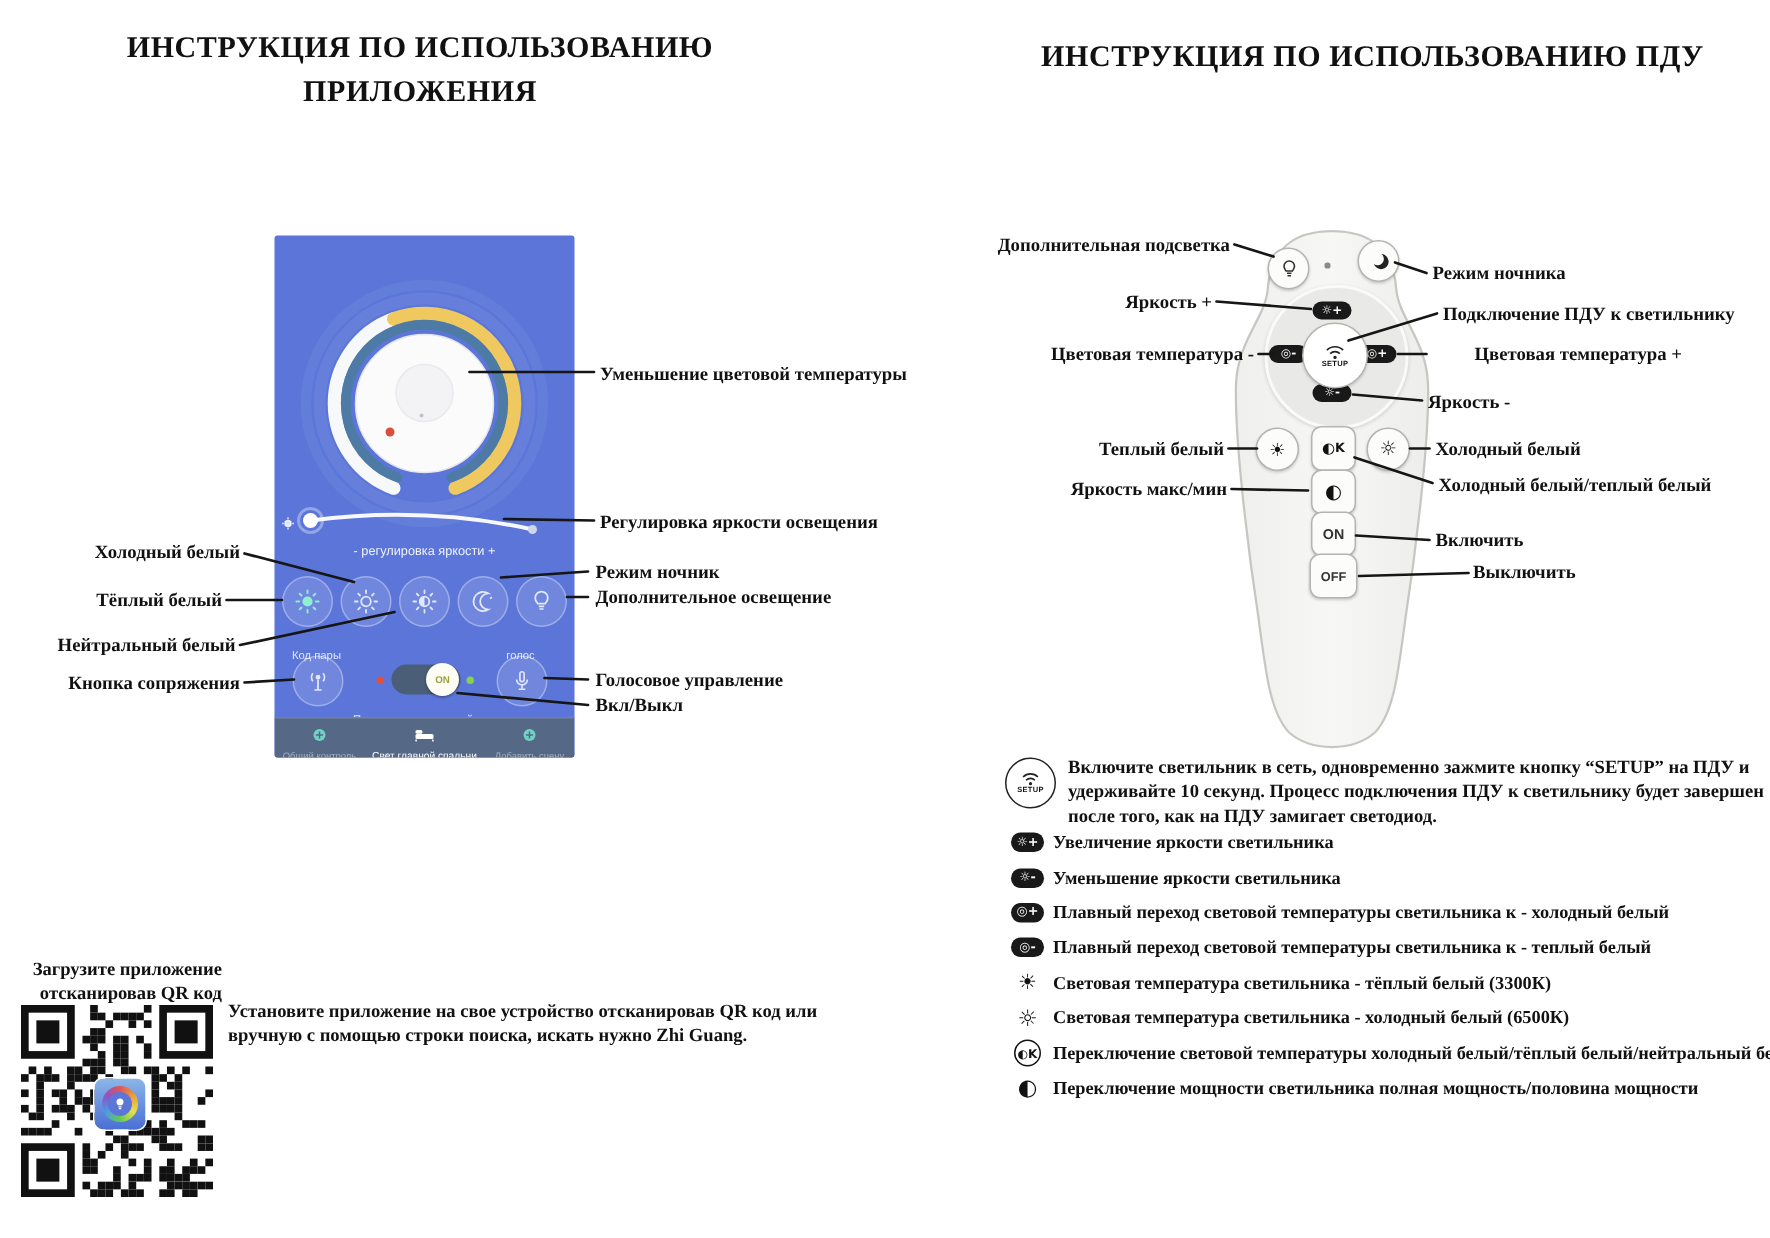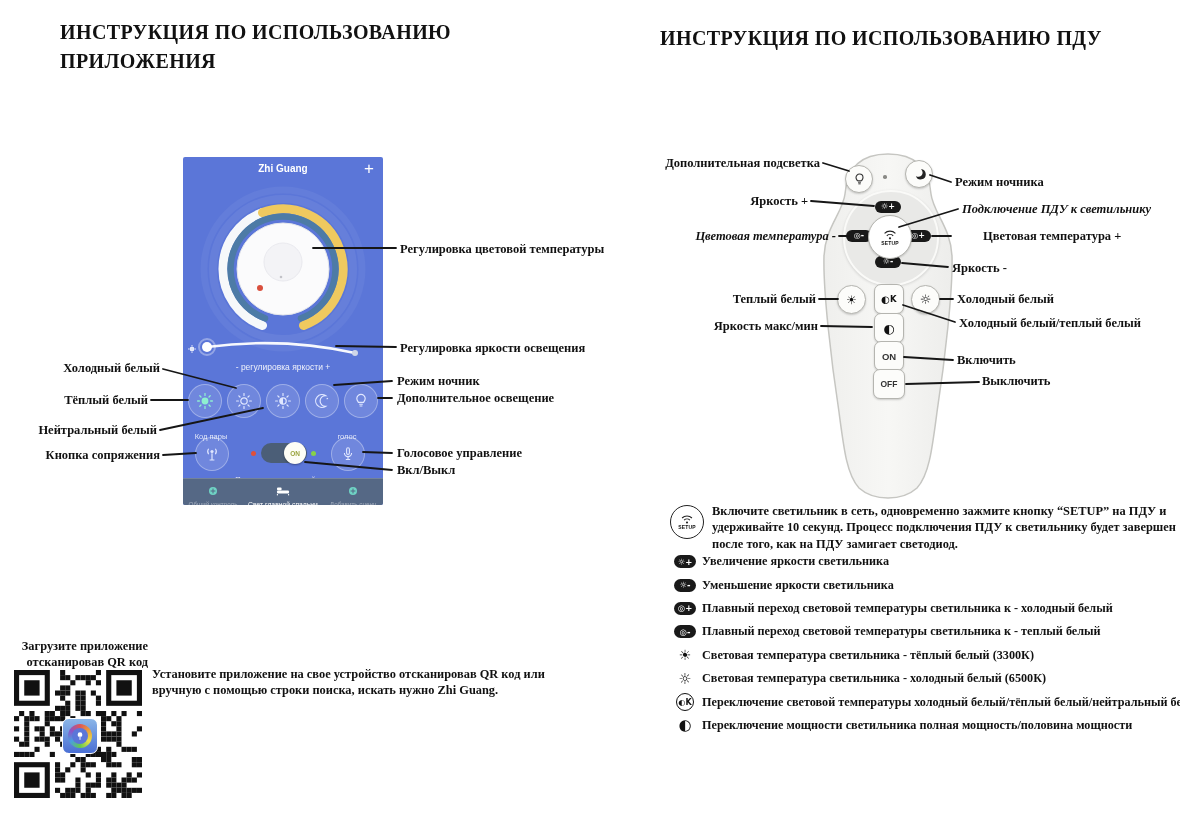--- a/index.html
+++ b/index.html
@@ -1,18 +1,18 @@
 <!DOCTYPE html>
 <html><head>
 <meta charset="utf-8">
 <style>
   html,body{margin:0;padding:0;background:#fff;}
   #canvas{position:relative;width:1180px;height:825px;background:#fff;overflow:hidden;
           font-family:"Liberation Serif",serif;color:#111;}
-  .title{position:absolute;font:700 20px "Liberation Serif",serif;text-align:left;
+  .title{position:absolute;font:700 20px "Liberation Serif",serif;text-align:center;
          white-space:pre-line;letter-spacing:.4px;line-height:1.45;}
   .lbl{position:absolute;font:700 12.5px "Liberation Serif",serif;white-space:nowrap;line-height:14px;}
   .lbl.ra{text-align:right;}
   
   #phone{position:absolute;left:183px;top:157px;width:200px;height:348px;background:#5b76d8;
          border-radius:2px;overflow:hidden;font-family:"Liberation Sans",sans-serif;}
   #phone-header{position:absolute;left:0;top:0;width:100%;height:24px;}
   #phone-title{position:absolute;left:0;top:6px;width:100%;text-align:center;
                font:700 10px "Liberation Sans",sans-serif;color:#fff;}
   #phone-plus{position:absolute;right:9px;top:2px;font:400 17px "Liberation Sans",sans-serif;color:#fff;}
@@ -93,24 +93,20 @@
     <line x1="932" y1="236" x2="951" y2="236"></line>
     <line x1="902" y1="263" x2="948" y2="267"></line>
     <line x1="940" y1="299" x2="953" y2="299"></line>
     <line x1="903" y1="305" x2="955" y2="322"></line>
     <line x1="904" y1="357" x2="953" y2="360"></line>
     <line x1="906" y1="384" x2="979" y2="382"></line>
   </g>
 </svg>
 
 <div id="phone">
-  <div id="phone-header">
-    <span id="phone-title">Zhi Guang</span>
-    <span id="phone-plus">+</span>
-  </div>
 
   <svg style="position:absolute;left:0;top:24px;" width="200" height="176" viewBox="0 0 200 176">
     <circle cx="100" cy="88" r="70" fill="none" stroke="rgba(255,255,255,0.07)" stroke-width="8"></circle>
     <circle cx="100" cy="88" r="79" fill="none" stroke="rgba(255,255,255,0.05)" stroke-width="7"></circle>
     <path d="M 79.5 31.6 A 60 60 0 0 0 79.5 144.4" fill="none" stroke="#f6f8fa" stroke-width="9" stroke-linecap="round"></path>
     <path d="M 79.5 31.6 A 60 60 0 1 1 120.5 144.4" fill="none" stroke="#efc95f" stroke-width="9" stroke-linecap="round"></path>
     <path d="M 82 137.3 A 52.5 52.5 0 1 1 118 137.3" fill="none" stroke="#4d7ba6" stroke-width="6.5" stroke-linecap="round"></path>
     <circle cx="100" cy="88" r="46" fill="#fbfbfc" stroke="#e4e6ea" stroke-width="1"></circle>
     <circle cx="100" cy="81" r="19" fill="#f3f3f6" stroke="#e9e9ee" stroke-width="1"></circle>
     <circle cx="77" cy="107" r="3" fill="#d94f3d"></circle>
@@ -248,21 +244,21 @@
       </svg>
       <span class="navlbl">Добавить сцену</span>
     </div>
   </div>
 </div>
 
 <div class="lbl ra" style="left:0;width:160px;top:361px;">Холодный белый</div>
 <div class="lbl ra" style="left:0;width:148px;top:393px;">Тёплый белый</div>
 <div class="lbl ra" style="left:0;width:157px;top:423px;">Нейтральный белый</div>
 <div class="lbl ra" style="left:0;width:160px;top:448px;">Кнопка сопряжения</div>
-<div class="lbl" style="left:400px;top:242px;">Регулировка цветовой температуры</div>
+<div class="lbl" style="left:400px;top:242px;">Уменьшение цветовой температуры</div>
 <div class="lbl" style="left:400px;top:341px;">Регулировка яркости освещения</div>
 <div class="lbl" style="left:397px;top:374px;">Режим ночник</div>
 <div class="lbl" style="left:397px;top:391px;">Дополнительное освещение</div>
 <div class="lbl" style="left:397px;top:446px;">Голосовое управление</div>
 <div class="lbl" style="left:397px;top:463px;">Вкл/Выкл</div>
 
 <svg style="position:absolute;left:819px;top:150px;" width="138" height="352" viewBox="0 0 138 352">
   <defs>
         <linearGradient id="gbody" x1="0" y1="0" x2="1" y2="0">
     <stop offset="0" stop-color="#efefed"></stop>
@@ -324,25 +320,25 @@
   <span class="glyph" style="font-size:13px;">☼</span>
 </div>
 <div class="rbtn sq" style="left:874px;top:313px;width:28px;height:28px;">
   <span class="glyph" style="font-size:13px;">◐</span>
 </div>
 <div class="rbtn sq onoff" style="left:874px;top:341px;width:28px;height:28px;">ON</div>
 <div class="rbtn sq onoff" style="left:873px;top:369px;width:30px;height:28px;font-size:8.5px;">OFF</div>
 
 <div class="lbl ra" style="left:0;width:808px;top:194px;">Яркость +</div>
 <div class="lbl ra" style="left:0;width:820px;top:156px;">Дополнительная подсветка</div>
-<div class="lbl ra" style="left:0;width:836px;top:229px;font-style:italic;">Цветовая температура -</div>
+<div class="lbl ra" style="left:0;width:836px;top:229px;">Цветовая температура -</div>
 <div class="lbl ra" style="left:0;width:816px;top:292px;">Теплый белый</div>
 <div class="lbl ra" style="left:0;width:818px;top:319px;">Яркость макс/мин</div>
 <div class="lbl" style="left:955px;top:175px;">Режим ночника</div>
-<div class="lbl" style="left:962px;top:202px;font-style:italic;">Подключение ПДУ к светильнику</div>
+<div class="lbl" style="left:962px;top:202px;">Подключение ПДУ к светильнику</div>
 <div class="lbl" style="left:955px;top:229px;margin-left:28px;">Цветовая температура +</div>
 <div class="lbl" style="left:952px;top:261px;">Яркость -</div>
 <div class="lbl" style="left:957px;top:292px;">Холодный белый</div>
 <div class="lbl" style="left:959px;top:316px;">Холодный белый/теплый белый</div>
 <div class="lbl" style="left:957px;top:353px;">Включить</div>
 <div class="lbl" style="left:982px;top:374px;">Выключить</div>
 
 <div class="setup-circ" style="left:670px;top:505px;width:32px;height:32px;">
   <svg width="14" height="10" viewBox="0 0 18 13">
     <path d="M2.6 5.2 a9 9 0 0 1 12.8 0" fill="none" stroke="#222" stroke-width="1.4"></path>

